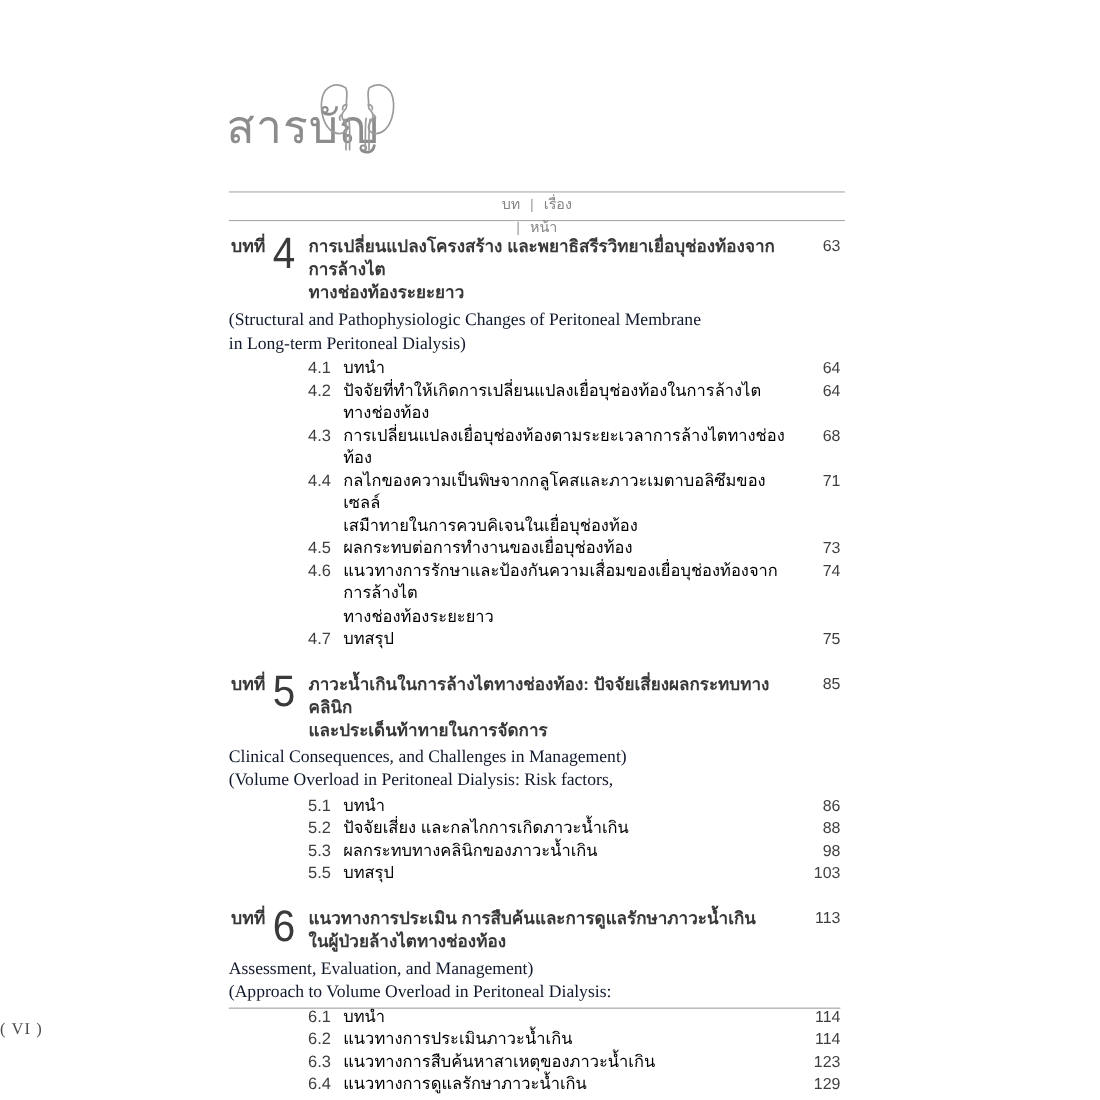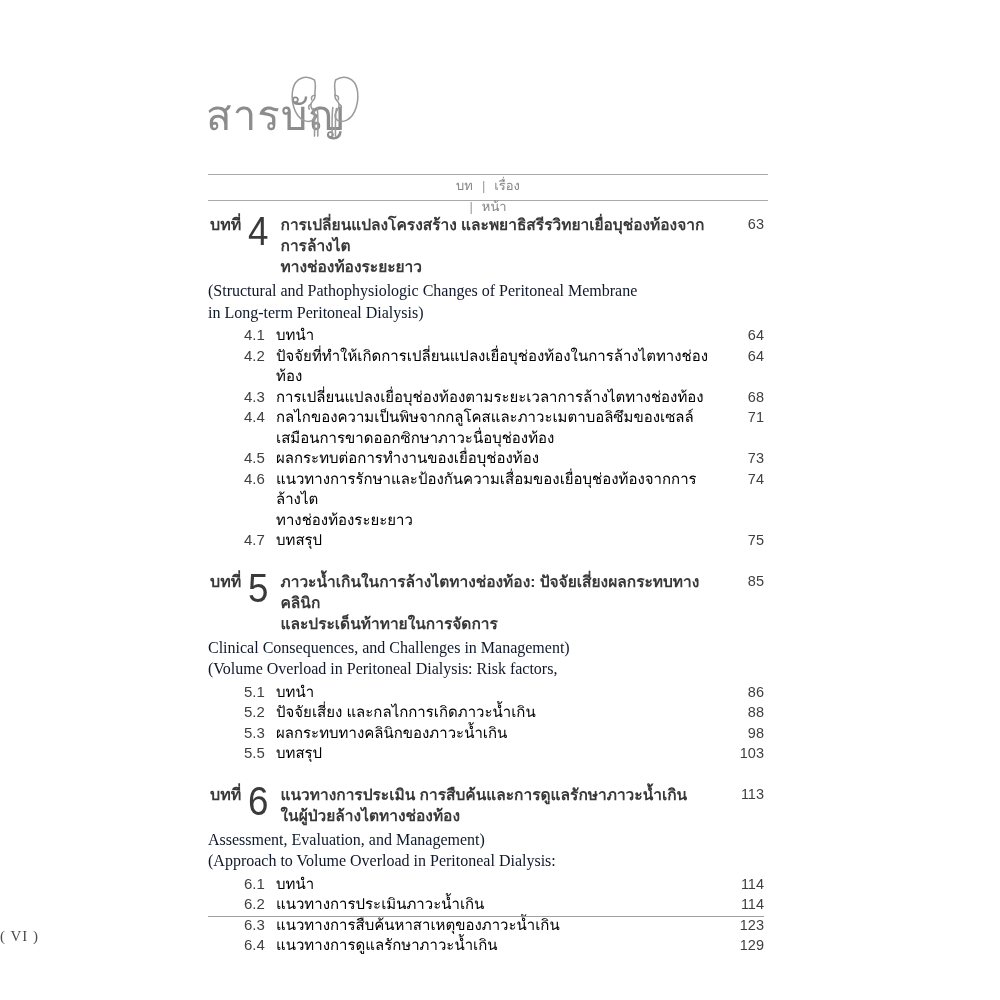--- a/index.html
+++ b/index.html
@@ -45,21 +45,21 @@
   }
   .chapter-page{
     width:40px;text-align:right;font-size:14.5px;line-height:21px;
     padding-top:2px;color:#3f3f3f;
   }
   .chapter-en{
     margin-top:3px;
     font-family:"Liberation Serif","DejaVu Serif",serif;
     font-size:16px;line-height:21.5px;color:#0f172a;
   }
-  .sections{margin-left:36px;margin-top:2px;}
+  .sections{margin-left:72px;margin-top:2px;}
   .sec-row{display:flex;align-items:flex-start;font-size:15px;line-height:20.5px;}
   .sec-num{min-width:32px;color:#3f3f3f;}
   .sec-title-wrap{flex:1;color:#000000;padding-right:8px;}
   .sec-line2:empty{display:none;}
   .sec-page{width:40px;text-align:right;font-size:14.5px;color:#3f3f3f;}
   
   .footer-rule{
     position:absolute;left:208px;top:916px;width:556px;height:0;
     border-top:1px solid #a0a0a0;
   }
@@ -130,21 +130,21 @@
         </div>
         <div class="sec-row">
           <span class="sec-num">4.3</span>
           <span class="sec-title-wrap"><span>การเปลี่ยนแปลงเยื่อบุช่องท้องตามระยะเวลาการล้างไตทางช่องท้อง</span></span>
           <span class="sec-page">68</span>
         </div>
         <div class="sec-row">
           <span class="sec-num">4.4</span>
           <span class="sec-title-wrap">
             <span>กลไกของความเป็นพิษจากกลูโคสและภาวะเมตาบอลิซึมของเซลล์</span><br>
-            <span class="sec-line2">เสมือนการขาดออกซิกษาภาวะนื่อบุช่องท้อง</span>
+            <span class="sec-line2">เสมืาทายในการควบคิเจนในเยื่อบุช่องท้อง</span>
           </span>
           <span class="sec-page">71</span>
         </div>
         <div class="sec-row">
           <span class="sec-num">4.5</span>
           <span class="sec-title-wrap"><span>ผลกระทบต่อการทำงานของเยื่อบุช่องท้อง</span></span>
           <span class="sec-page">73</span>
         </div>
         <div class="sec-row">
           <span class="sec-num">4.6</span>

